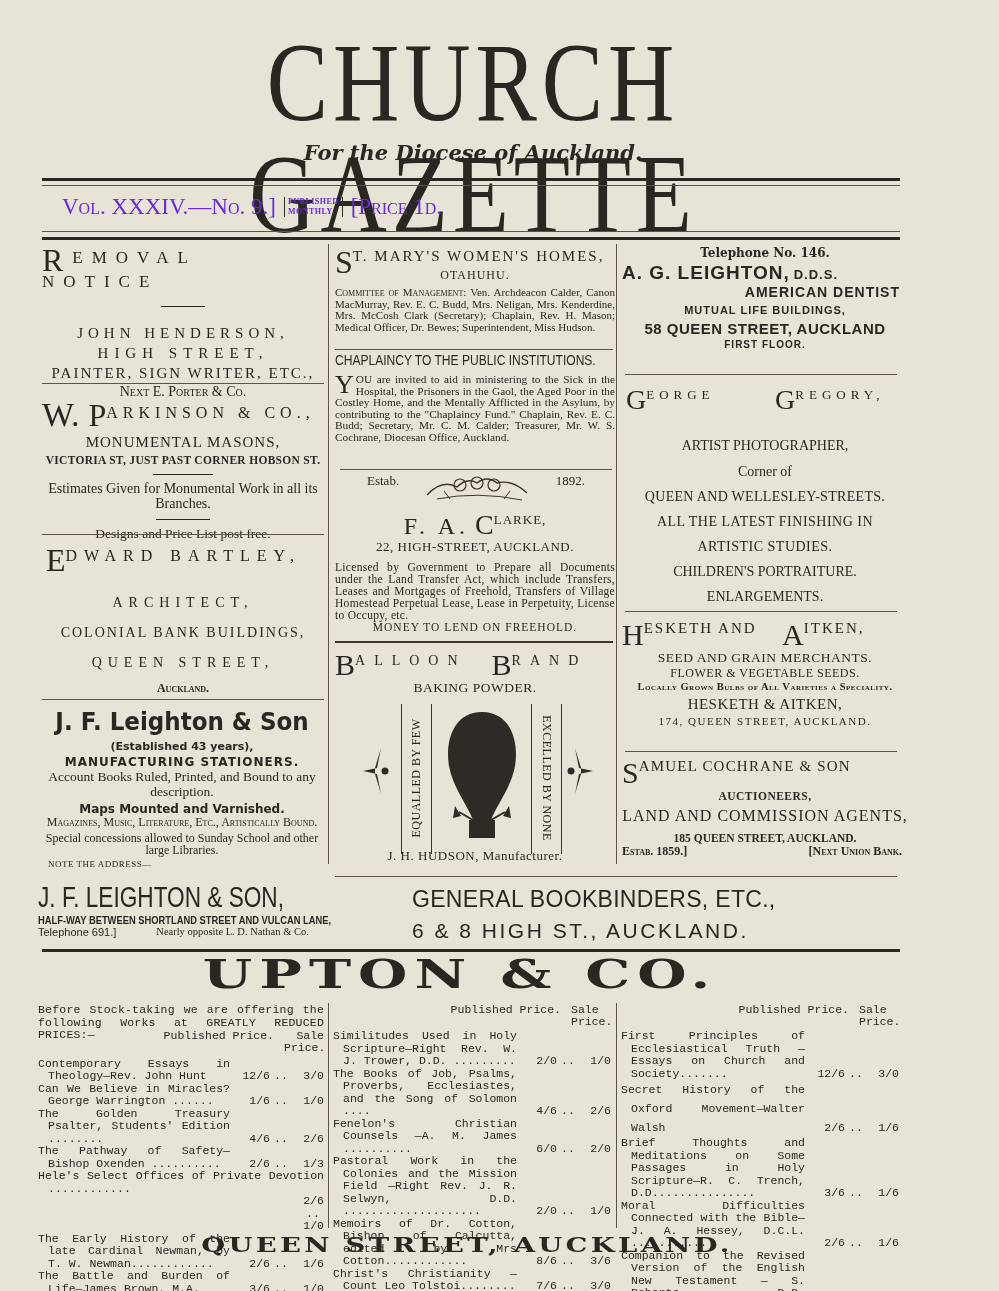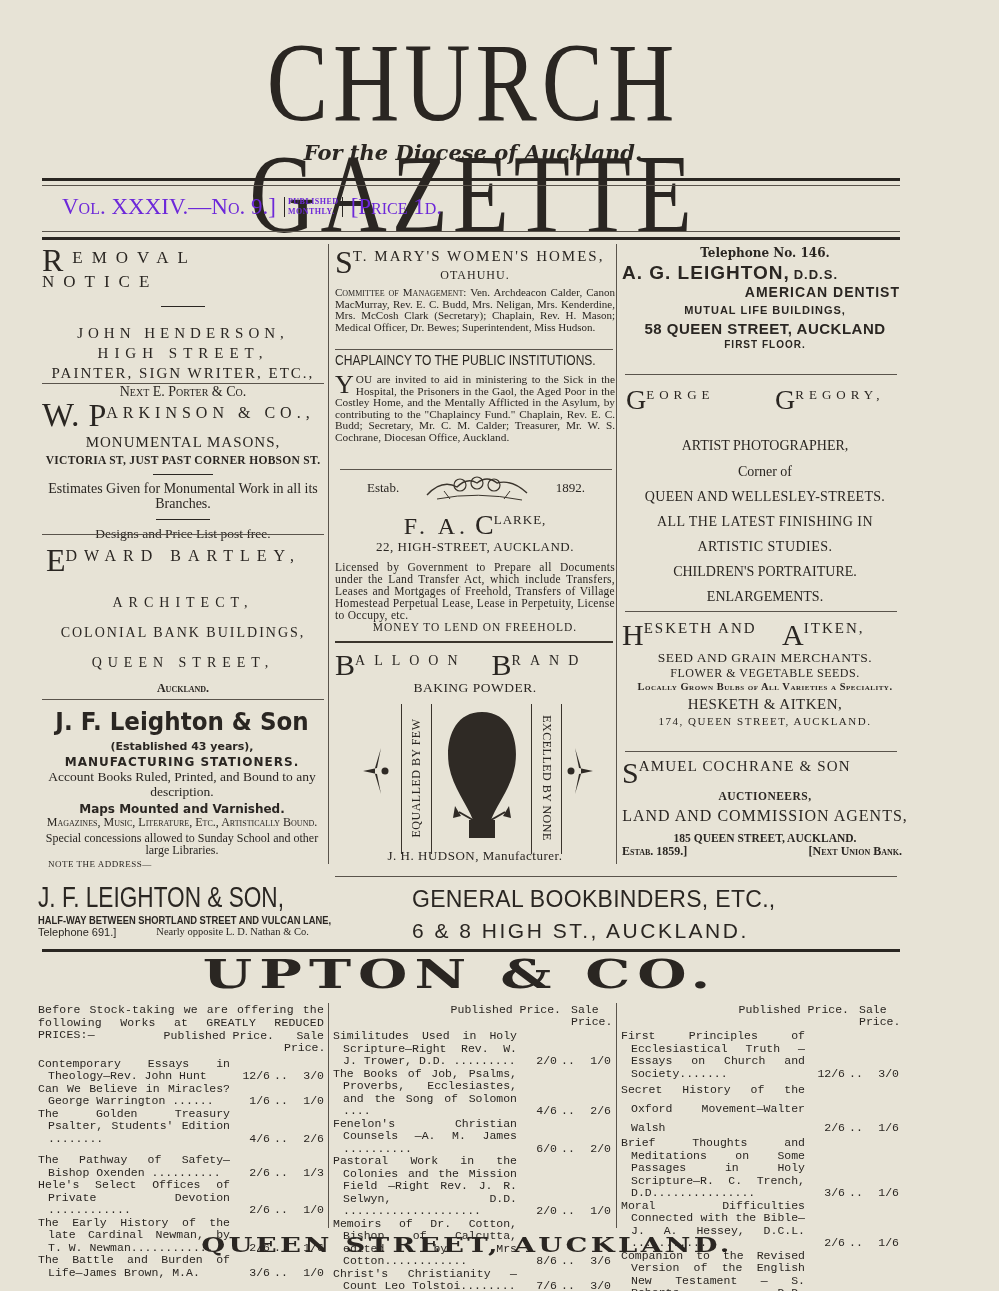--- a/index.html
+++ b/index.html
@@ -158,21 +158,21 @@
 
   <div class="col" style="left:335px;top:352px;width:280px;">
     <div style="font-family:'Liberation Sans',sans-serif;font-size:14px;white-space:nowrap;transform:scaleX(0.86);transform-origin:left;text-align:left;">CHAPLAINCY TO THE PUBLIC INSTITUTIONS.</div>
     <div class="just" style="font-size:11.3px;line-height:11.5px;margin-top:6px;">
       <span style="font-size:26px;float:left;line-height:22px;margin-right:2px;">Y</span><span>OU</span> <span>are invited to aid in ministering to the Sick in the Hospital, the Prisoners in the Gaol, the Aged Poor in the Costley Home, and the Mentally Afflicted in the Asylum, by contributing to the "Chaplaincy Fund." Chaplain, Rev. E. C. Budd; Secretary, Mr. C. M. Calder; Treasurer, Mr. W. S. Cochrane, Diocesan Office, Auckland.</span>
     </div>
   </div>
   <div class="hline" style="left:340px;top:469px;width:272px;"></div>
 
   <div class="col" style="left:335px;top:473px;width:280px;">
-    <div style="display:flex;align-items:center;justify-content:space-between;padding:0 30px 0 32px;font-size:13px;">
+    <div style="display:flex;align-items:flex-start;justify-content:space-between;padding:0 30px 0 32px;font-size:13px;">
       <span>Estab.</span>
       <svg width="110" height="30" viewBox="0 0 110 30">
         <path d="M5 22 Q20 6 35 14 Q45 4 55 10 Q65 2 75 10 Q90 6 105 20" stroke="#3a342c" stroke-width="1.4" fill="none"></path>
         <circle cx="38" cy="12" r="6" fill="none" stroke="#3a342c" stroke-width="1.2"></circle>
         <circle cx="55" cy="10" r="6" fill="none" stroke="#3a342c" stroke-width="1.2"></circle>
         <circle cx="72" cy="12" r="6" fill="none" stroke="#3a342c" stroke-width="1.2"></circle>
         <path d="M15 26 Q55 18 100 27" stroke="#3a342c" stroke-width="1" fill="none"></path>
         <path d="M22 18 L28 26 M88 18 L82 26" stroke="#3a342c" stroke-width="1"></path>
       </svg>
       <span>1892.</span>
@@ -311,27 +311,27 @@
           <span class="p">1/6</span>
           <span class="dots">..</span>
           <span class="s">1/0</span>
         </div>
         <div class="row" style="font-size: 11.5px; line-height: 12.5px; align-items: flex-end;">
           <span class="title" style="text-align: justify; padding-left: 10px; text-indent: -10px;">The Golden Treasury Psalter, Students' Edition ........</span>
           <span class="p">4/6</span>
           <span class="dots">..</span>
           <span class="s">2/6</span>
         </div>
-        <div class="row" style="font-size: 11.5px; line-height: 12.5px; align-items: flex-end; margin-top: 9px;">
+        <div class="row" style="font-size: 11.5px; line-height: 12.5px; align-items: flex-end;">
           <span class="title" style="text-align: justify; padding-left: 10px; text-indent: -10px;">The Pathway of Safety—Bishop Oxenden ..........</span>
           <span class="p">2/6</span>
           <span class="dots">..</span>
           <span class="s">1/3</span>
         </div>
-        <div class="row" style="font-size: 11.5px; line-height: 12.5px; align-items: flex-end;">
+        <div class="row" style="font-size: 11.5px; line-height: 12.5px; align-items: flex-end; flex-direction: column;">
           <span class="title" style="text-align: justify; padding-left: 10px; text-indent: -10px;">Hele's Select Offices of Private Devotion ............</span>
           <span class="p">2/6</span>
           <span class="dots">..</span>
           <span class="s">1/0</span>
         </div>
         <div class="row" style="font-size: 11.5px; line-height: 12.5px; align-items: flex-end;">
           <span class="title" style="text-align: justify; padding-left: 10px; text-indent: -10px;">The Early History of the late Cardinal Newman, by T. W. Newman............</span>
           <span class="p">2/6</span>
           <span class="dots">..</span>
           <span class="s">1/6</span>

